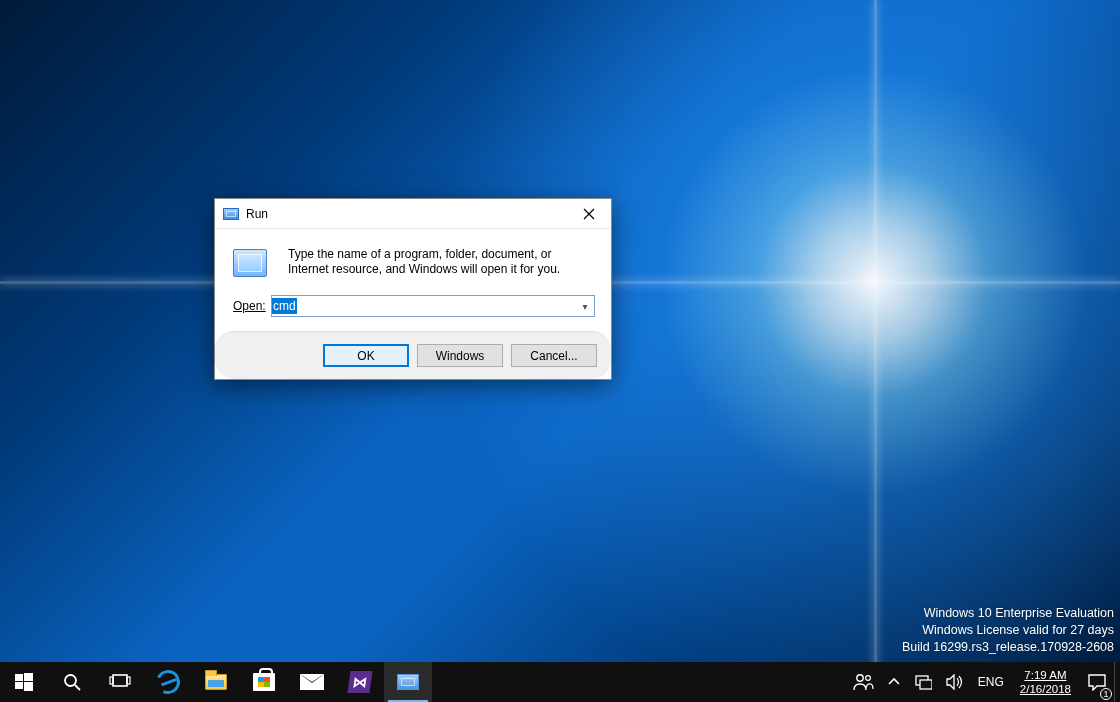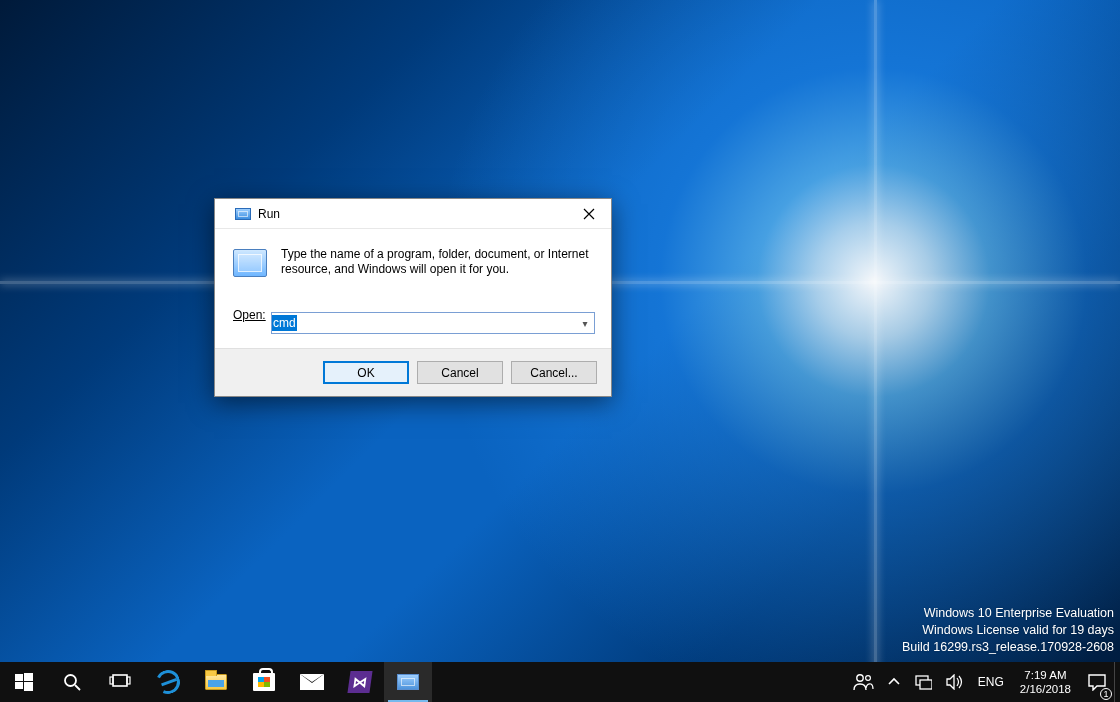--- a/index.html
+++ b/index.html
@@ -28,76 +28,75 @@
   }
 
   
   .run-dialog {
     position: absolute; left: 214px; top: 198px; width: 398px;
     background: #fff; border: 1px solid #888;
     box-shadow: 0 6px 24px rgba(0,0,0,.5);
     font-size: 12px; color: #000;
   }
   .run-titlebar {
-    height: 30px; display: flex; align-items: center; padding-left: 20px;
+    height: 30px; display: flex; align-items: center; padding-left: 8px;
     border-bottom: 1px solid #e8e8e8;
   }
   .run-titlebar .title-icon {
     width: 16px; height: 12px; border: 1px solid #2a6bb8;
     background: linear-gradient(#9ecfff,#3d8ee0); margin-right: 7px;
     position:relative;
   }
   .run-titlebar .title-icon::before{content:"";position:absolute;inset:2px;border:1px solid rgba(255,255,255,.6);}
   .run-titlebar .title-text { font-size: 12px; }
   .run-titlebar .close {
     margin-left: auto; width: 45px; height: 30px; display:flex; align-items:center; justify-content:center;
     font-size: 14px; font-family: Arial;
   }
   .run-body { padding: 18px 16px 14px 18px; }
-  .run-row1 { display:flex; align-items:flex-start; gap: 14px; margin-bottom: 18px;}
+  .run-row1 { display:flex; align-items:flex-start; gap: 21px; margin-bottom: 18px;}
   .run-icon-big {
     width: 34px; height: 28px; flex-shrink:0; margin-top:2px;
     border: 1px solid #4a7fbf; border-radius:2px;
     background: linear-gradient(#cfe8ff,#6fb6ff);
     position:relative;
   }
   .run-icon-big::after{content:"";position:absolute;inset:4px;border:1px solid rgba(255,255,255,.7);background:rgba(255,255,255,.2);}
   .run-desc { font-size: 12px; line-height: 15px; color:#000; }
   .run-row2 { display:flex; align-items:center; }
   .run-row2 .open-label { text-decoration: underline; text-decoration-color:#000; font-size:12px; min-width:38px;}
   .run-combo {
     flex:1; height: 22px; border: 1px solid #7a9fd4; display:flex; align-items:center;
     background:#fff;
-    margin-top:17px;
   }
   .run-combo .val-wrap{flex:1; padding:0;}
   .run-combo .val-wrap span{background:#0078d7;color:#fff;padding:1px 1px;}
   .run-combo .chev { width:18px; text-align:center; color:#555; font-size:10px;}
   .run-buttons {
     background:#f0f0f0; border-top:1px solid #e0e0e0;
-    padding: 12px 14px; display:flex; justify-content:flex-end; gap:8px;
+    padding: 12px 14px; display:flex; justify-content:flex-end; gap:8px;border-radius:19px;
   }
   .run-buttons button {
     width: 86px; height: 23px; font-size:12px; font-family:inherit;
     background:#e1e1e1; border:1px solid #adadad; color:#000;
   }
   .run-buttons button.primary { border:2px solid #0078d7; background:#e5f1fb;}
 
   
   .taskbar {
     position:absolute; left:0; right:0; bottom:0; height:40px;
     background:#101010; display:flex; align-items:stretch; color:#fff;
   }
   .tb-left { display:flex; }
   .tb-item { width:48px; display:flex; align-items:center; justify-content:center; position:relative;}
   .tb-item.active { background:#2a2a2a; }
   .tb-item.running::after{content:"";position:absolute;left:4px;right:4px;bottom:0;height:2px;background:#76b9ed;}
   .tb-right { margin-left:auto; display:flex; align-items:center; }
   .tray-item { padding:0 7px; height:44px; display:flex; align-items:center; justify-content:center; font-size:12px;}
-  .tray-clock { padding:0 9px; text-align:center; font-size:11.5px; line-height:14px;}
+  .tray-clock { padding:0 9px; text-align:center; font-size:11.5px; line-height:14px;text-decoration:underline;}
   .tray-show-desktop{ width:6px; border-left:1px solid #444; height:40px;}
   .edge-icon{width:24px;height:24px;border:3px solid #1e90d8;border-radius:50%;position:relative;border-left-color:transparent;transform:rotate(-20deg);}
   .edge-icon::after{content:"";position:absolute;width:16px;height:3px;background:#1e90d8;left:2px;top:8px;}
   .explorer-icon{width:22px;height:16px;background:linear-gradient(#ffe79e,#f7c945);border:1px solid #c89a1e;border-radius:1px;position:relative;}
   .explorer-icon::before{content:"";position:absolute;left:-1px;top:-5px;width:10px;height:5px;background:#f7c945;border:1px solid #c89a1e;border-bottom:none;border-radius:1px 1px 0 0;}
   .explorer-icon::after{content:"";position:absolute;left:2px;right:2px;top:5px;bottom:2px;background:#4aa3e8;}
   .store-icon{width:22px;height:18px;background:#fff;border-radius:1px;position:relative;}
   .store-icon::before{content:"";position:absolute;left:6px;top:-5px;width:10px;height:6px;border:2px solid #fff;border-bottom:none;border-radius:4px 4px 0 0;}
   .store-icon::after{content:"";position:absolute;left:5px;top:4px;width:12px;height:10px;background:conic-gradient(#f25022 0 25%,#7fba00 0 50%,#ffb900 0 75%,#00a4ef 0);}
   .mail-icon{width:24px;height:16px;background:#fff;position:relative;}
@@ -107,21 +106,21 @@
   .run-task-icon{width:22px;height:16px;border:1px solid #5a8fd0;background:linear-gradient(#9ecfff,#4d93db);position:relative;}
   .run-task-icon::after{content:"";position:absolute;inset:3px;border:1px solid rgba(255,255,255,.6);}
 </style>
 </head>
 <body>
 
 <div class="desktop"></div>
 
 <div class="watermark">
   <div>Windows 10 Enterprise Evaluation</div>
-  <div>Windows License valid for 19 days</div>
+  <div>Windows License valid for 27 days</div>
   <div>Build 16299.rs3_release.170928-2608</div>
 </div>
 
 <div class="run-dialog">
   <div class="run-titlebar">
     <span class="title-icon"></span>
     <span class="title-text">Run</span>
     <span class="close">
       <svg width="12" height="12" viewBox="0 0 12 12">
           <path d="M1 1 L11 11 M11 1 L1 11" stroke="#000" stroke-width="1.2" fill="none"></path>
@@ -136,21 +135,21 @@
     <div class="run-row2">
       <span class="open-label">Open:</span>
       <div class="run-combo">
         <div class="val-wrap"><span>cmd</span></div>
         <div class="chev">▾</div>
       </div>
     </div>
   </div>
   <div class="run-buttons">
     <button class="primary">OK</button>
-    <button>Cancel</button>
+    <button>Windows</button>
     <button>Cancel...</button>
   </div>
 </div>
 
 <div class="taskbar">
   <div class="tb-left">
     <div class="tb-item">
       <svg width="18" height="18" viewBox="0 0 18 18">
         <rect x="0" y="1" width="8" height="7" fill="#fff"></rect>
           <rect x="9" y="0" width="9" height="8" fill="#fff"></rect>

